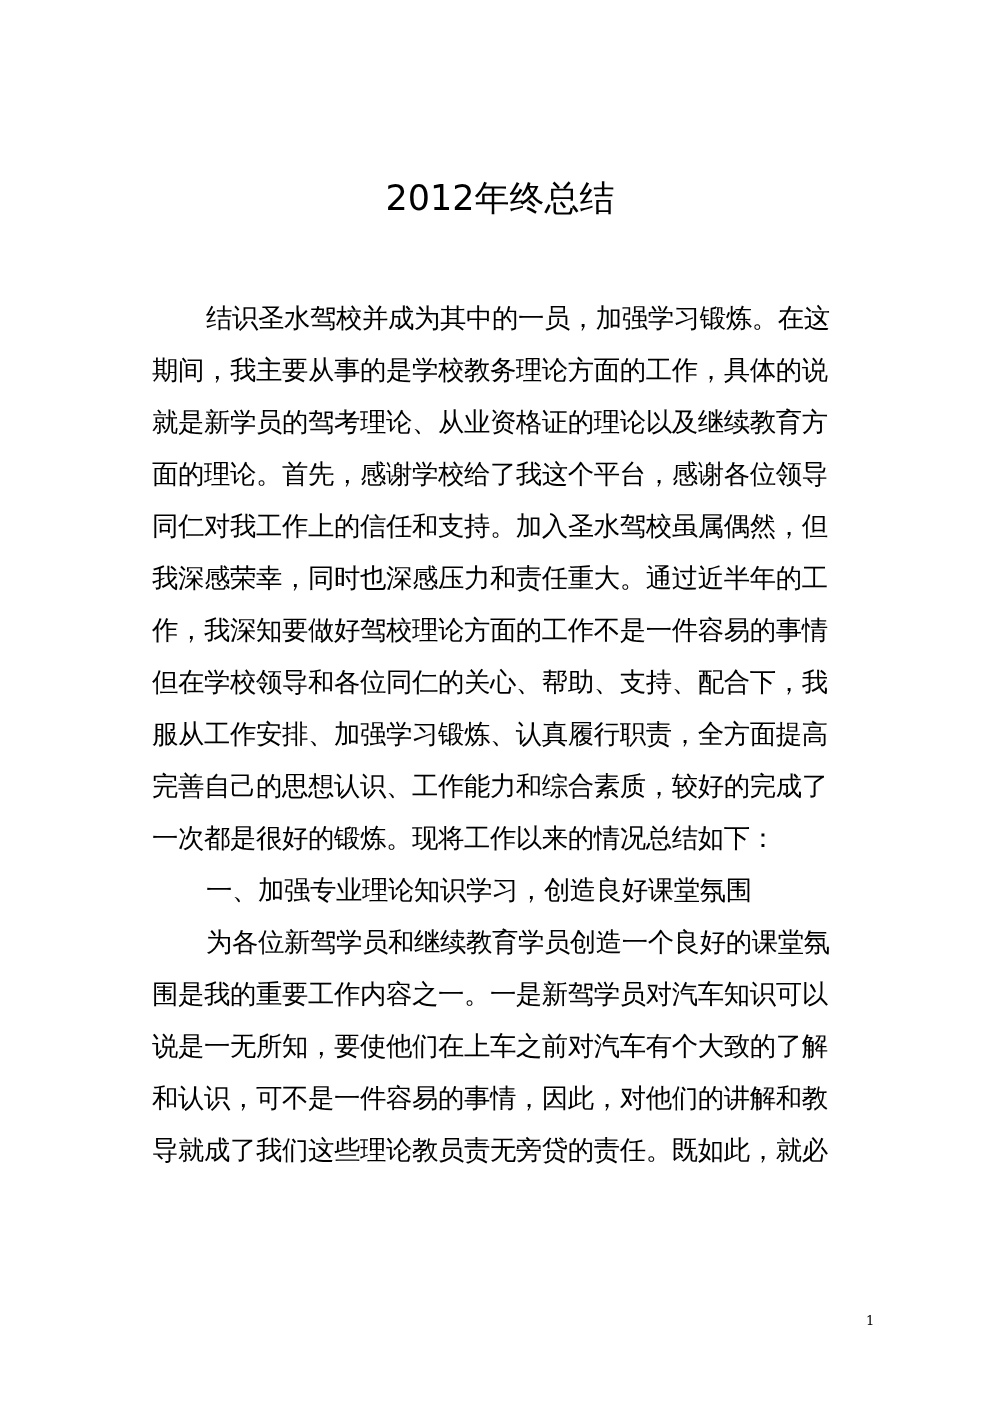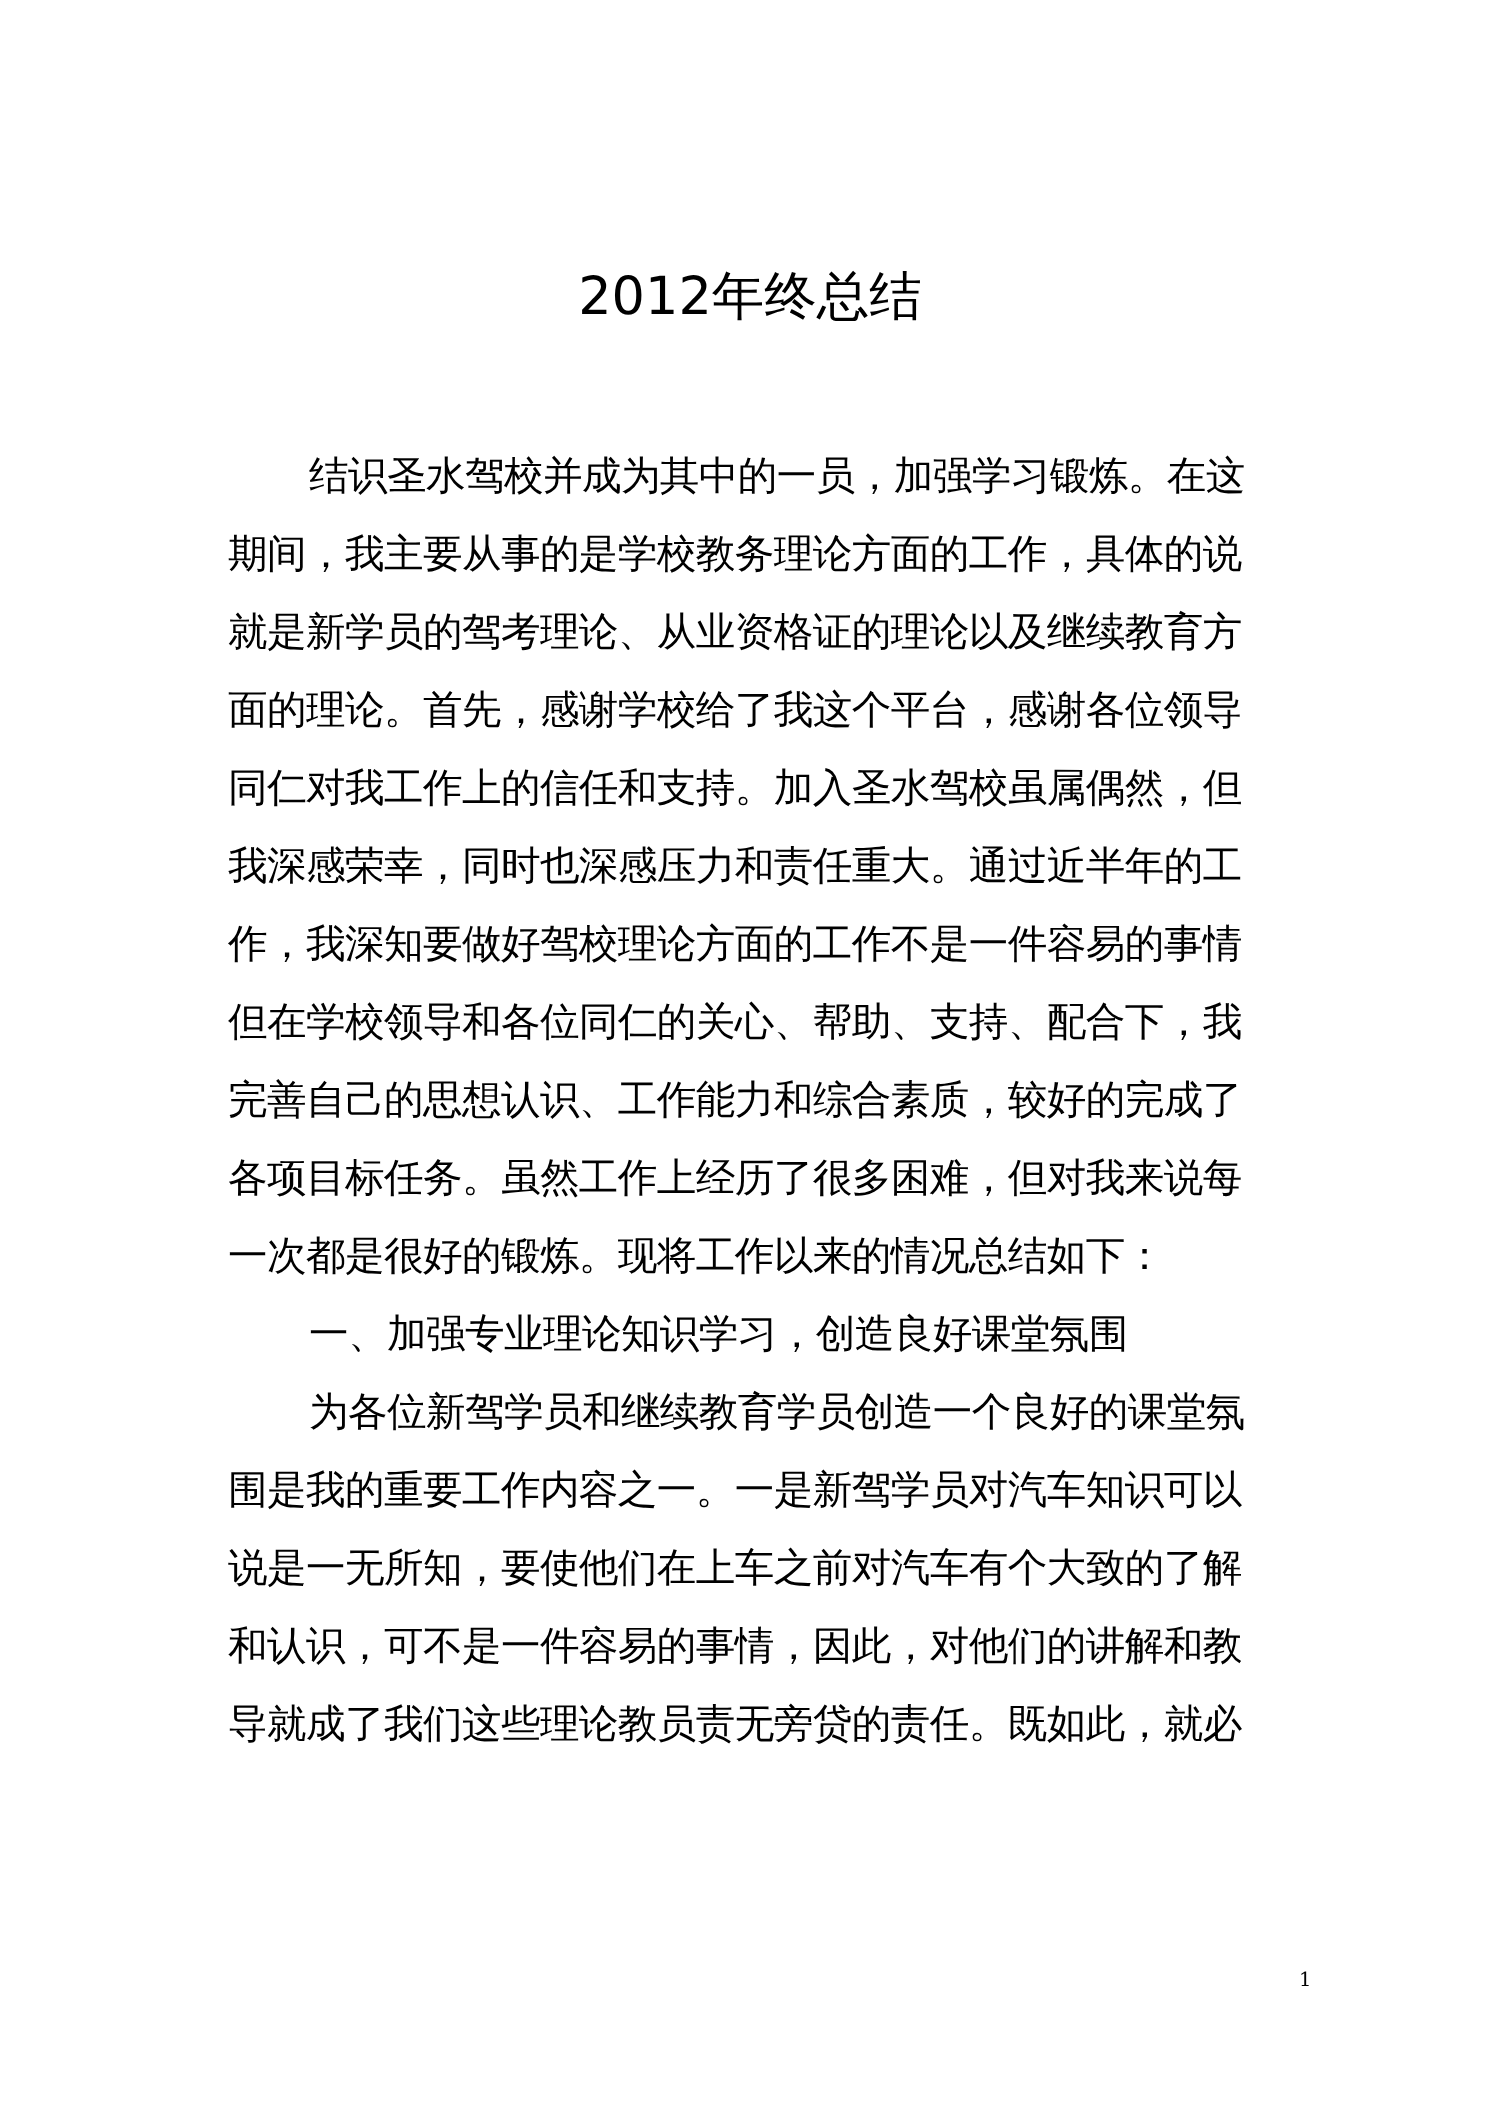--- a/index.html
+++ b/index.html
@@ -68,22 +68,22 @@
 
   <div class="body-text">
     <span class="line indent">结识圣水驾校并成为其中的一员，加强学习锻炼。在这</span>
     <span class="line">期间，我主要从事的是学校教务理论方面的工作，具体的说</span>
     <span class="line">就是新学员的驾考理论、从业资格证的理论以及继续教育方</span>
     <span class="line">面的理论。首先，感谢学校给了我这个平台，感谢各位领导</span>
     <span class="line">同仁对我工作上的信任和支持。加入圣水驾校虽属偶然，但</span>
     <span class="line">我深感荣幸，同时也深感压力和责任重大。通过近半年的工</span>
     <span class="line">作，我深知要做好驾校理论方面的工作不是一件容易的事情</span>
     <span class="line">但在学校领导和各位同仁的关心、帮助、支持、配合下，我</span>
+    <span class="line">服从工作安排、加强学习锻炼、认真履行职责，全方面提高</span>
     <span class="line">完善自己的思想认识、工作能力和综合素质，较好的完成了</span>
-    <span class="line">各项目标任务。虽然工作上经历了很多困难，但对我来说每</span>
     <span class="line">一次都是很好的锻炼。现将工作以来的情况总结如下：</span>
     <span class="line indent">一、加强专业理论知识学习，创造良好课堂氛围</span>
     <span class="line indent">为各位新驾学员和继续教育学员创造一个良好的课堂氛</span>
     <span class="line">围是我的重要工作内容之一。一是新驾学员对汽车知识可以</span>
     <span class="line">说是一无所知，要使他们在上车之前对汽车有个大致的了解</span>
     <span class="line">和认识，可不是一件容易的事情，因此，对他们的讲解和教</span>
     <span class="line">导就成了我们这些理论教员责无旁贷的责任。既如此，就必</span>
   </div>
 
   <div class="page-number">1</div>

